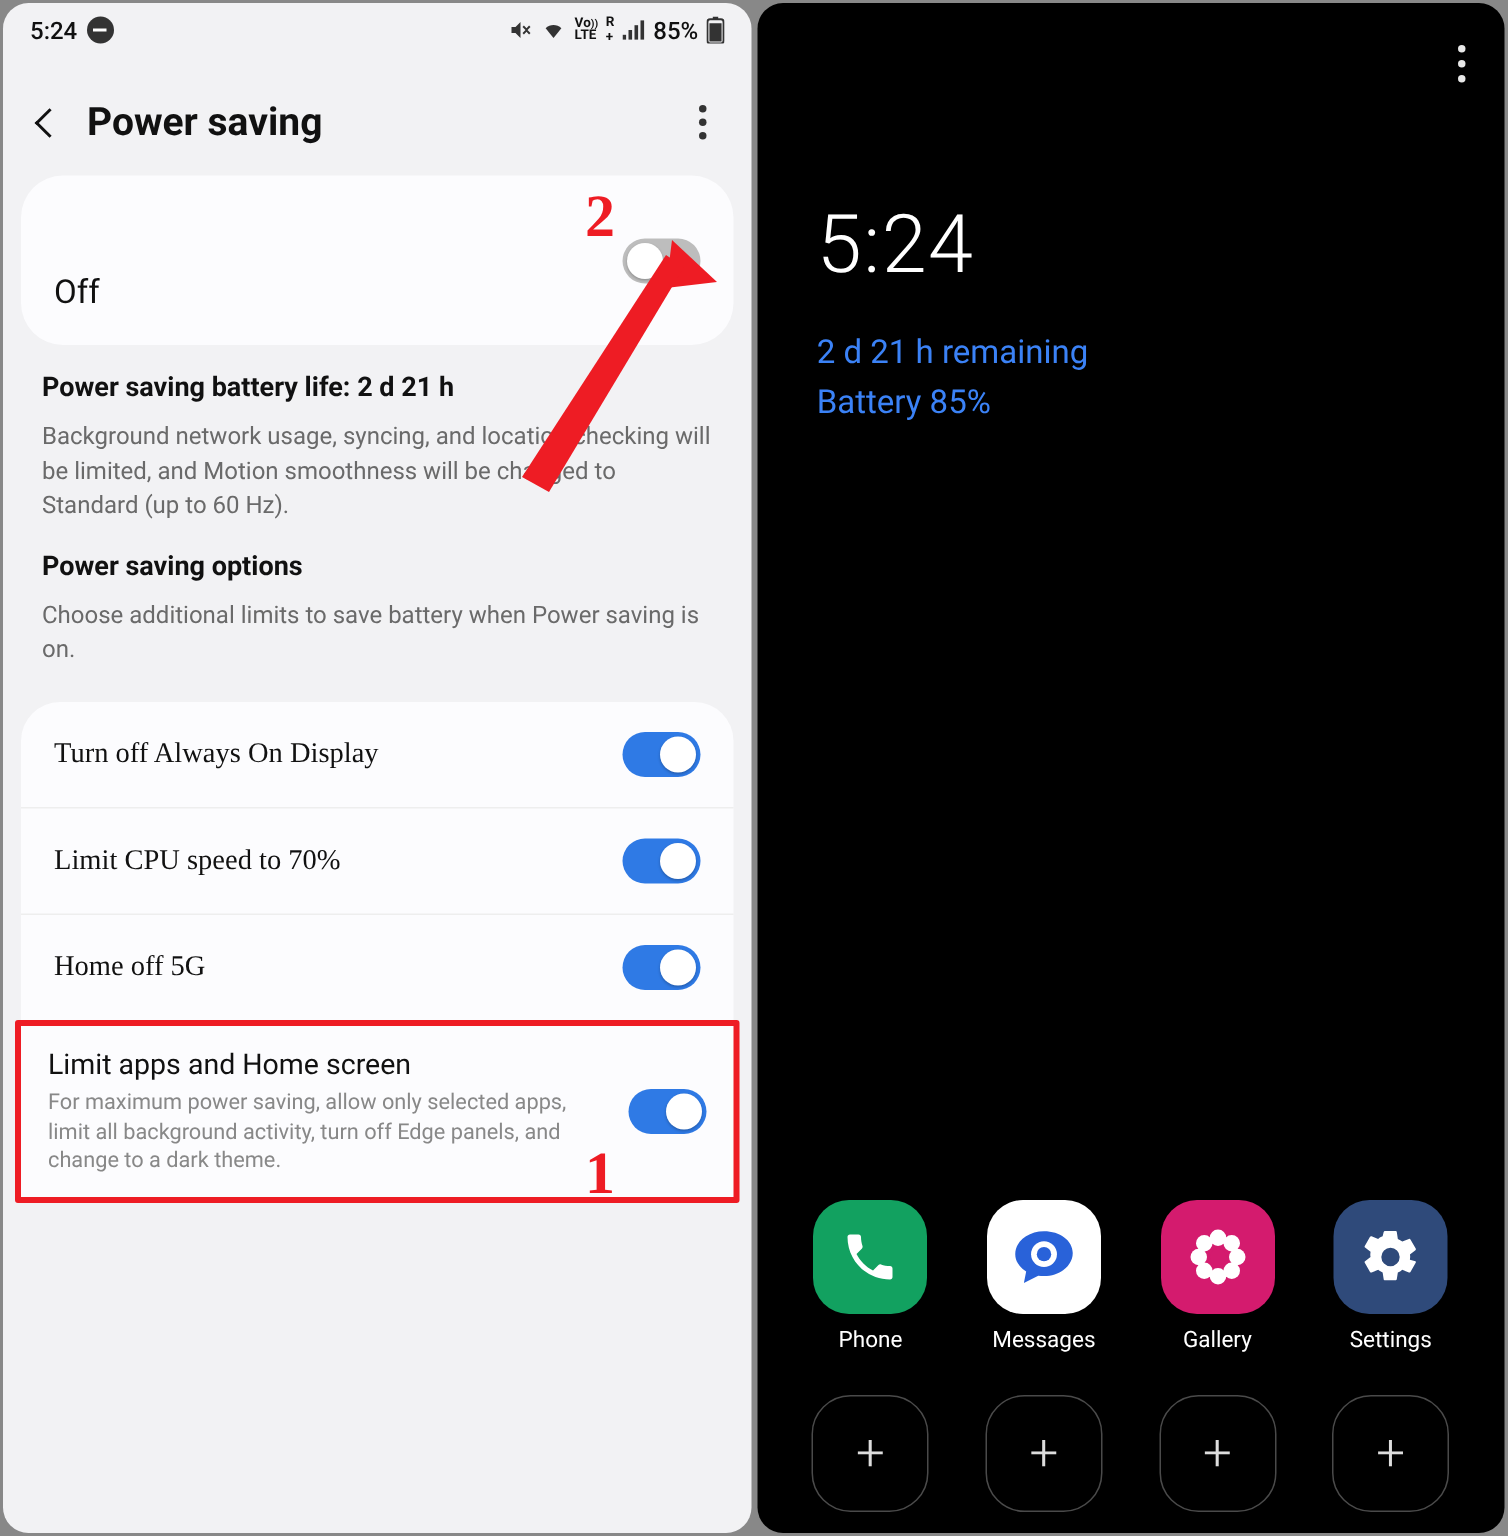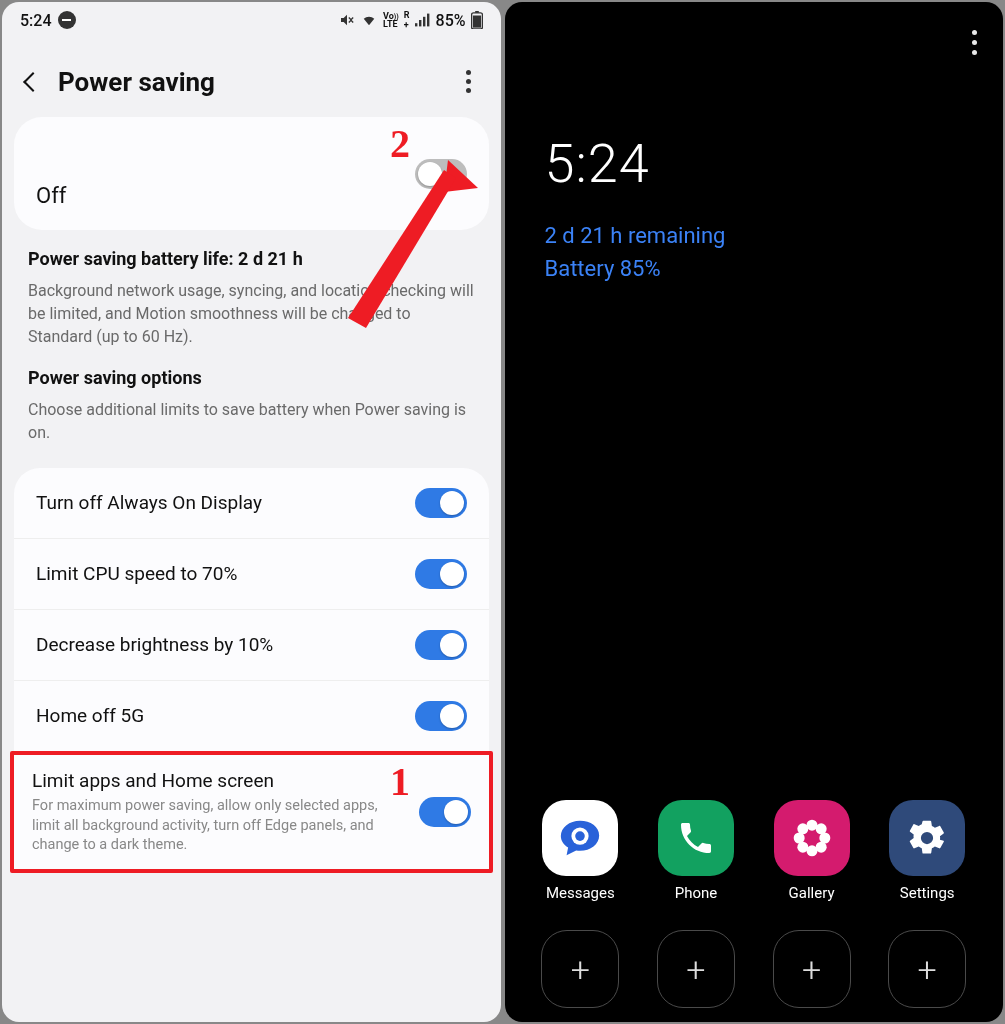--- a/index.html
+++ b/index.html
@@ -69,21 +69,21 @@
     top:3px; left:3px; box-shadow:0 1px 2px rgba(0,0,0,0.25);
   }
   .toggle.on { background:#2f7ae5; }
   .toggle.on .knob { left:auto; right:3px; }
 
   .section { padding: 0 26px 10px 26px; }
   .section h3 { font-size:18px; font-weight:700; margin-top:18px; margin-bottom:10px;}
   .section p { font-size:16px; color:#6a6a6a; line-height:1.45; }
 
   .options-list {
-    background:#fcfcfe; border-radius:26px 26px 0 0; margin: 14px 12px 0 12px;
+    background:#fcfcfe; border-radius:26px 26px 0 0; margin: 14px 12px 0 12px; font-family: Liberation Serif, serif;
   }
   .opt {
     display:flex; align-items:center; justify-content:space-between;
     padding: 20px 22px; border-bottom:1px solid #eee;
   }
   .opt:last-child { border-bottom:none; }
   .opt .olabel { font-size:19px; }
   .opt .odesc { font-size:14.5px; color:#888; line-height:1.35; margin-top:4px; max-width:380px;}
   .opt .otext { flex:1; padding-right:12px;}
 
@@ -203,28 +203,20 @@
     <div class="opt">
       <div class="otext">
           <div class="olabel">Limit CPU speed to 70%</div>
         </div>
       <div class="toggle on">
           <div class="knob"></div>
         </div>
     </div>
     <div class="opt">
       <div class="otext">
-          <div class="olabel">Decrease brightness by 10%</div>
-        </div>
-      <div class="toggle on">
-          <div class="knob"></div>
-        </div>
-    </div>
-    <div class="opt">
-      <div class="otext">
           <div class="olabel">Home off 5G</div>
         </div>
       <div class="toggle on">
           <div class="knob"></div>
         </div>
     </div>
   </div>
 
   <div class="highlight-box">
     <div class="opt">
@@ -255,36 +247,36 @@
       <span></span>
     </div>
   <div class="pr-time">5:24</div>
   <div class="pr-sub">
     <div>2 d 21 h remaining</div>
     <div>Battery 85%</div>
   </div>
 
   <div class="dock">
     <div class="app">
+      <div class="tile" style="background:#12a160;">
+        <svg width="40" height="40" viewBox="0 0 24 24">
+            <path fill="#fff" d="M6.6 10.8c1.4 2.8 3.8 5.2 6.6 6.6l2.2-2.2c.3-.3.7-.4 1-.2 1.1.4 2.4.6 3.6.6.6 0 1 .4 1 1V20c0 .6-.4 1-1 1C10.6 21 3 13.4 3 4c0-.6.4-1 1-1h3.4c.6 0 1 .4 1 1 0 1.2.2 2.5.6 3.6.1.3 0 .7-.2 1l-2.2 2.2z"></path>
+          </svg>
+      </div>
+      <div class="tlabel">Phone</div>
+    </div>
+    <div class="app">
       <div class="tile" style="background:#ffffff;">
         <svg width="46" height="46" viewBox="0 0 48 48">
             <path fill="#2962d9" d="M24 6C13 6 4 13 4 22c0 5 3 9.3 7.6 12L10 42l10-5c1.3.2 2.6.3 4 .3 11 0 20-7 20-16S35 6 24 6z"></path>
             <circle cx="24" cy="22" r="9" fill="#fff"></circle>
             <circle cx="24" cy="22" r="5" fill="#2962d9"></circle>
           </svg>
       </div>
       <div class="tlabel">Messages</div>
-    </div>
-    <div class="app">
-      <div class="tile" style="background:#12a160;">
-        <svg width="40" height="40" viewBox="0 0 24 24">
-            <path fill="#fff" d="M6.6 10.8c1.4 2.8 3.8 5.2 6.6 6.6l2.2-2.2c.3-.3.7-.4 1-.2 1.1.4 2.4.6 3.6.6.6 0 1 .4 1 1V20c0 .6-.4 1-1 1C10.6 21 3 13.4 3 4c0-.6.4-1 1-1h3.4c.6 0 1 .4 1 1 0 1.2.2 2.5.6 3.6.1.3 0 .7-.2 1l-2.2 2.2z"></path>
-          </svg>
-      </div>
-      <div class="tlabel">Phone</div>
     </div>
     <div class="app">
       <div class="tile" style="background:#d41b6e;">
         <svg width="44" height="44" viewBox="0 0 48 48">
           <g fill="#fff">
             <circle cx="24" cy="10" r="6"></circle>
               <circle cx="24" cy="38" r="6"></circle>
             <circle cx="10" cy="24" r="6"></circle>
               <circle cx="38" cy="24" r="6"></circle>
             <circle cx="14" cy="14" r="6"></circle>

